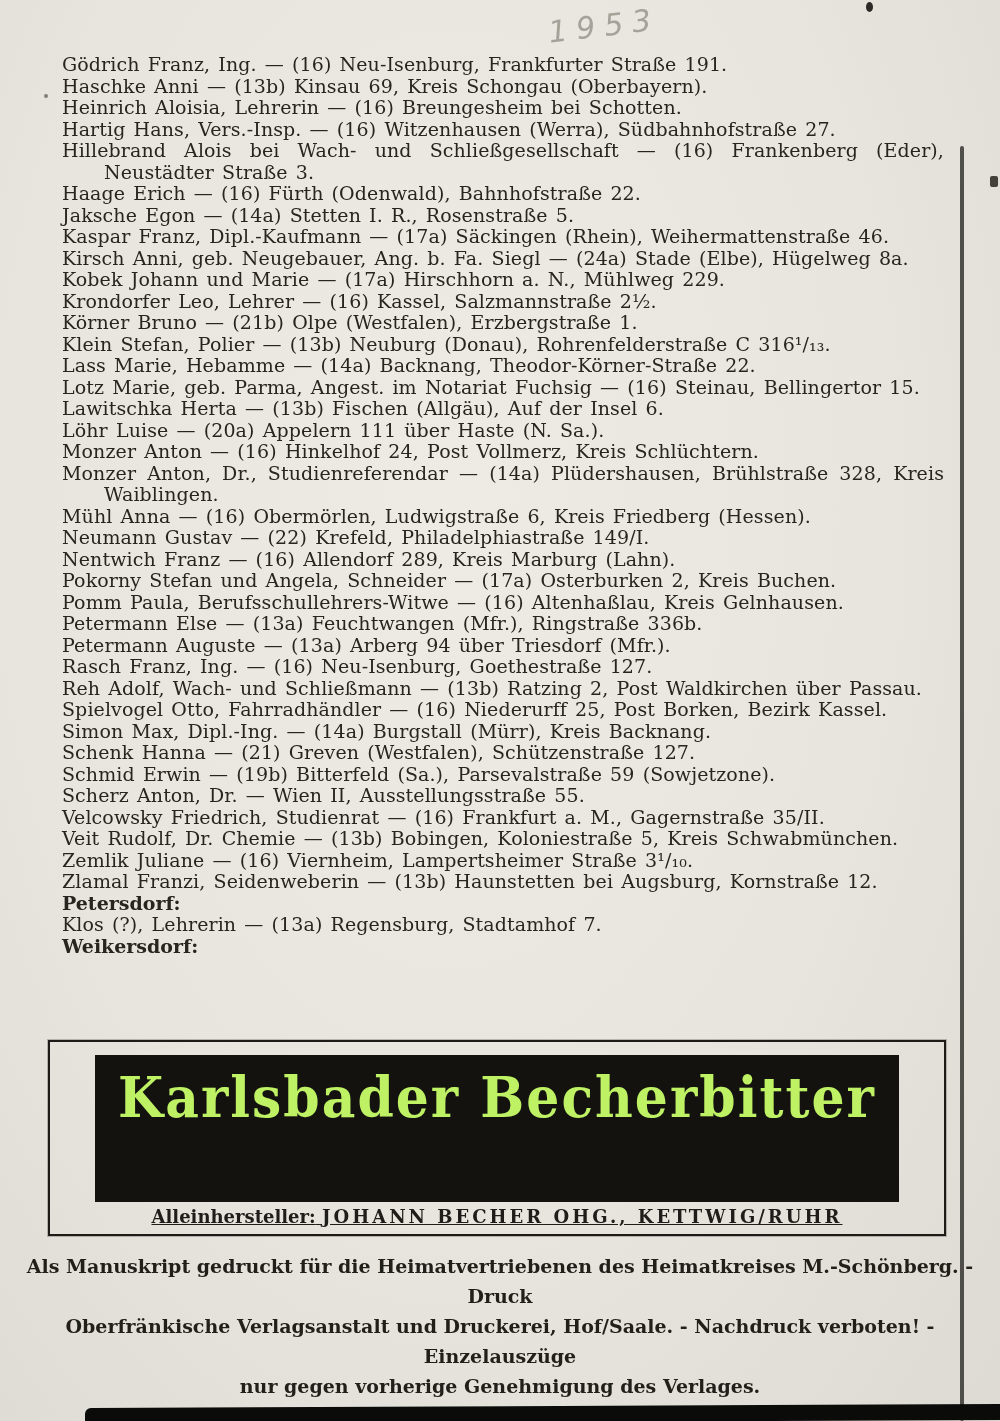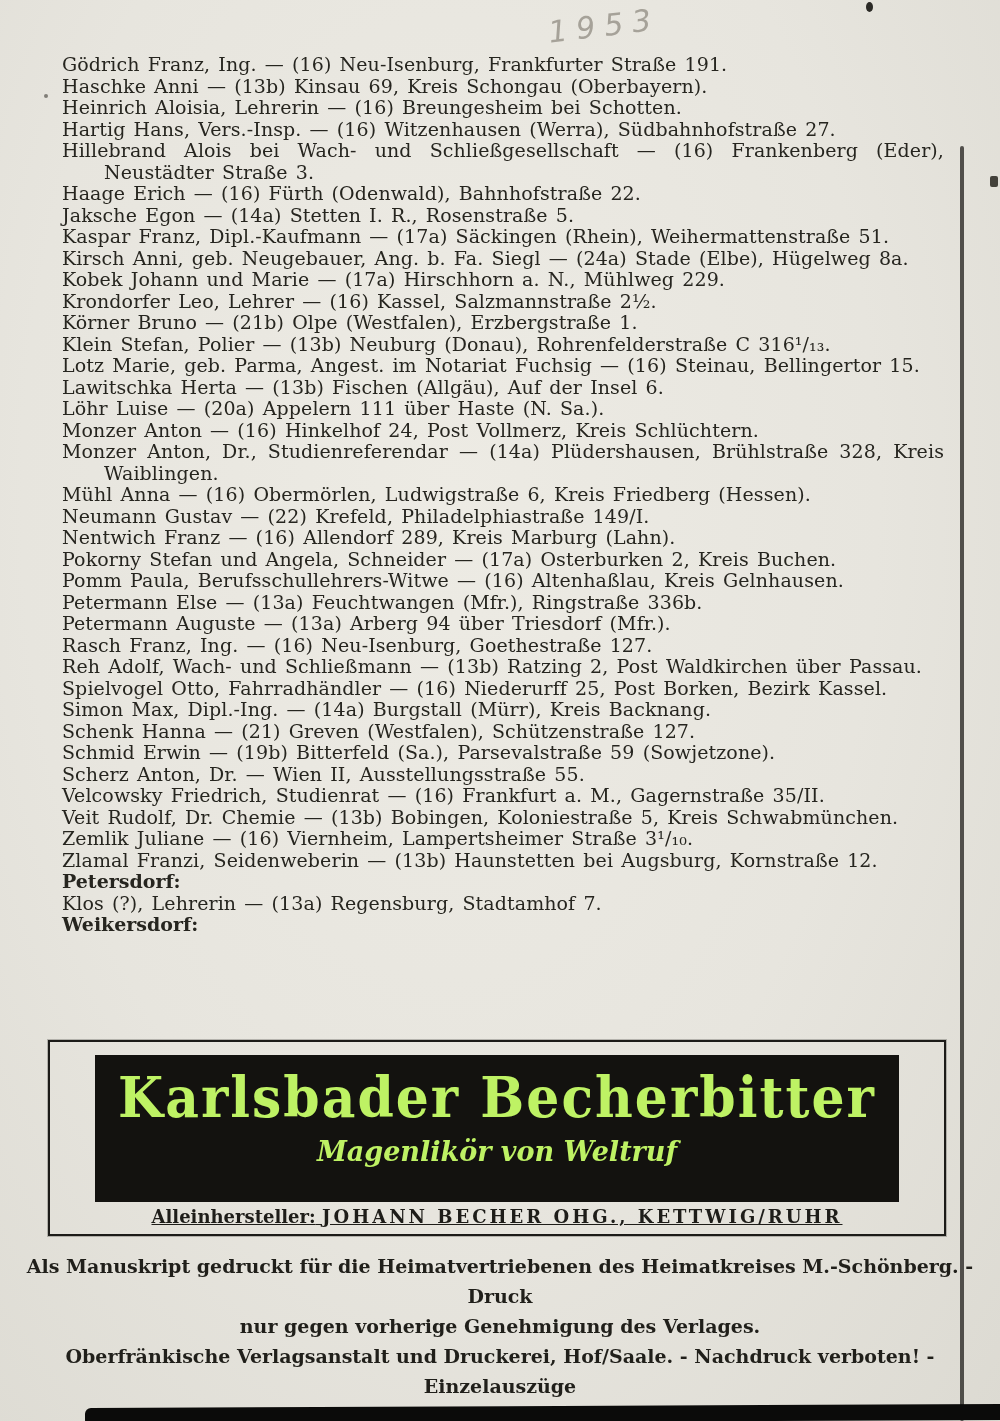--- a/index.html
+++ b/index.html
@@ -166,26 +166,27 @@
   <div class="handwriting">1953</div>
 
   <div class="directory">
       <p class="entry">Gödrich Franz, Ing. — (16) Neu-Isenburg, Frankfurter Straße 191.</p>
       <p class="entry">Haschke Anni — (13b) Kinsau 69, Kreis Schongau (Oberbayern).</p>
       <p class="entry">Heinrich Aloisia, Lehrerin — (16) Breungesheim bei Schotten.</p>
       <p class="entry">Hartig Hans, Vers.-Insp. — (16) Witzenhausen (Werra), Südbahnhofstraße 27.</p>
       <p class="entry">Hillebrand Alois bei Wach- und Schließgesellschaft — (16) Frankenberg (Eder), Neustädter Straße 3.</p>
       <p class="entry">Haage Erich — (16) Fürth (Odenwald), Bahnhofstraße 22.</p>
       <p class="entry">Jaksche Egon — (14a) Stetten I. R., Rosenstraße 5.</p>
-      <p class="entry">Kaspar Franz, Dipl.-Kaufmann — (17a) Säckingen (Rhein), Weihermattenstraße 51.</p>
+      <p class="entry">Kaspar Franz, Dipl.-Kaufmann — (17a) Säckingen (Rhein), Weihermattenstraße 46.</p>
       <p class="entry">Kirsch Anni, geb. Neugebauer, Ang. b. Fa. Siegl — (24a) Stade (Elbe), Hügelweg 8a.</p>
       <p class="entry">Kobek Johann und Marie — (17a) Hirschhorn a. N., Mühlweg 229.</p>
       <p class="entry">Krondorfer Leo, Lehrer — (16) Kassel, Salzmannstraße 2½.</p>
       <p class="entry">Körner Bruno — (21b) Olpe (Westfalen), Erzbergstraße 1.</p>
       <p class="entry">Klein Stefan, Polier — (13b) Neuburg (Donau), Rohrenfelderstraße C 316¹/₁₃.</p>
+      <p class="entry">Lass Marie, Hebamme — (14a) Backnang, Theodor-Körner-Straße 22.</p>
       <p class="entry">Lotz Marie, geb. Parma, Angest. im Notariat Fuchsig — (16) Steinau, Bellingertor 15.</p>
       <p class="entry">Lawitschka Herta — (13b) Fischen (Allgäu), Auf der Insel 6.</p>
       <p class="entry">Löhr Luise — (20a) Appelern 111 über Haste (N. Sa.).</p>
       <p class="entry">Monzer Anton — (16) Hinkelhof 24, Post Vollmerz, Kreis Schlüchtern.</p>
       <p class="entry">Monzer Anton, Dr., Studienreferendar — (14a) Plüdershausen, Brühlstraße 328, Kreis Waiblingen.</p>
       <p class="entry">Mühl Anna — (16) Obermörlen, Ludwigstraße 6, Kreis Friedberg (Hessen).</p>
       <p class="entry">Neumann Gustav — (22) Krefeld, Philadelphiastraße 149/I.</p>
       <p class="entry">Nentwich Franz — (16) Allendorf 289, Kreis Marburg (Lahn).</p>
       <p class="entry">Pokorny Stefan und Angela, Schneider — (17a) Osterburken 2, Kreis Buchen.</p>
       <p class="entry">Pomm Paula, Berufsschullehrers-Witwe — (16) Altenhaßlau, Kreis Gelnhausen.</p>
@@ -203,32 +204,31 @@
       <p class="entry">Zemlik Juliane — (16) Viernheim, Lampertsheimer Straße 3¹/₁₀.</p>
       <p class="entry">Zlamal Franzi, Seidenweberin — (13b) Haunstetten bei Augsburg, Kornstraße 12.</p>
       <p class="heading">Petersdorf:</p>
       <p class="entry">Klos (?), Lehrerin — (13a) Regensburg, Stadtamhof 7.</p>
       <p class="heading">Weikersdorf:</p>
     </div>
 
   <div class="ad-box">
     <div class="ad-black">
       <div class="ad-title">Karlsbader Becherbitter</div>
-      <div class="ad-subtitle">Magenlikör von Weltruf</div>
     </div>
     <div class="ad-maker">
       <span>Alleinhersteller:</span>
       <span class="maker-name">JOHANN BECHER OHG., KETTWIG/RUHR</span>
     </div>
   </div>
 
   <div class="imprint">
       <div>Als Manuskript gedruckt für die Heimatvertriebenen des Heimatkreises M.-Schönberg. - Druck</div>
+      <div>Oberfränkische Verlagsanstalt und Druckerei, Hof/Saale. - Nachdruck verboten! - Einzelauszüge</div>
       <div>nur gegen vorherige Genehmigung des Verlages.</div>
-      <div>Oberfränkische Verlagsanstalt und Druckerei, Hof/Saale. - Nachdruck verboten! - Einzelauszüge</div>
     </div>
 
   <div class="edge-line-right"></div>
   <div class="bottom-bar"></div>
   <div class="corner-dot"></div>
   <div class="margin-mark"></div>
   <div class="left-speck"></div>
 
 </div>
 

